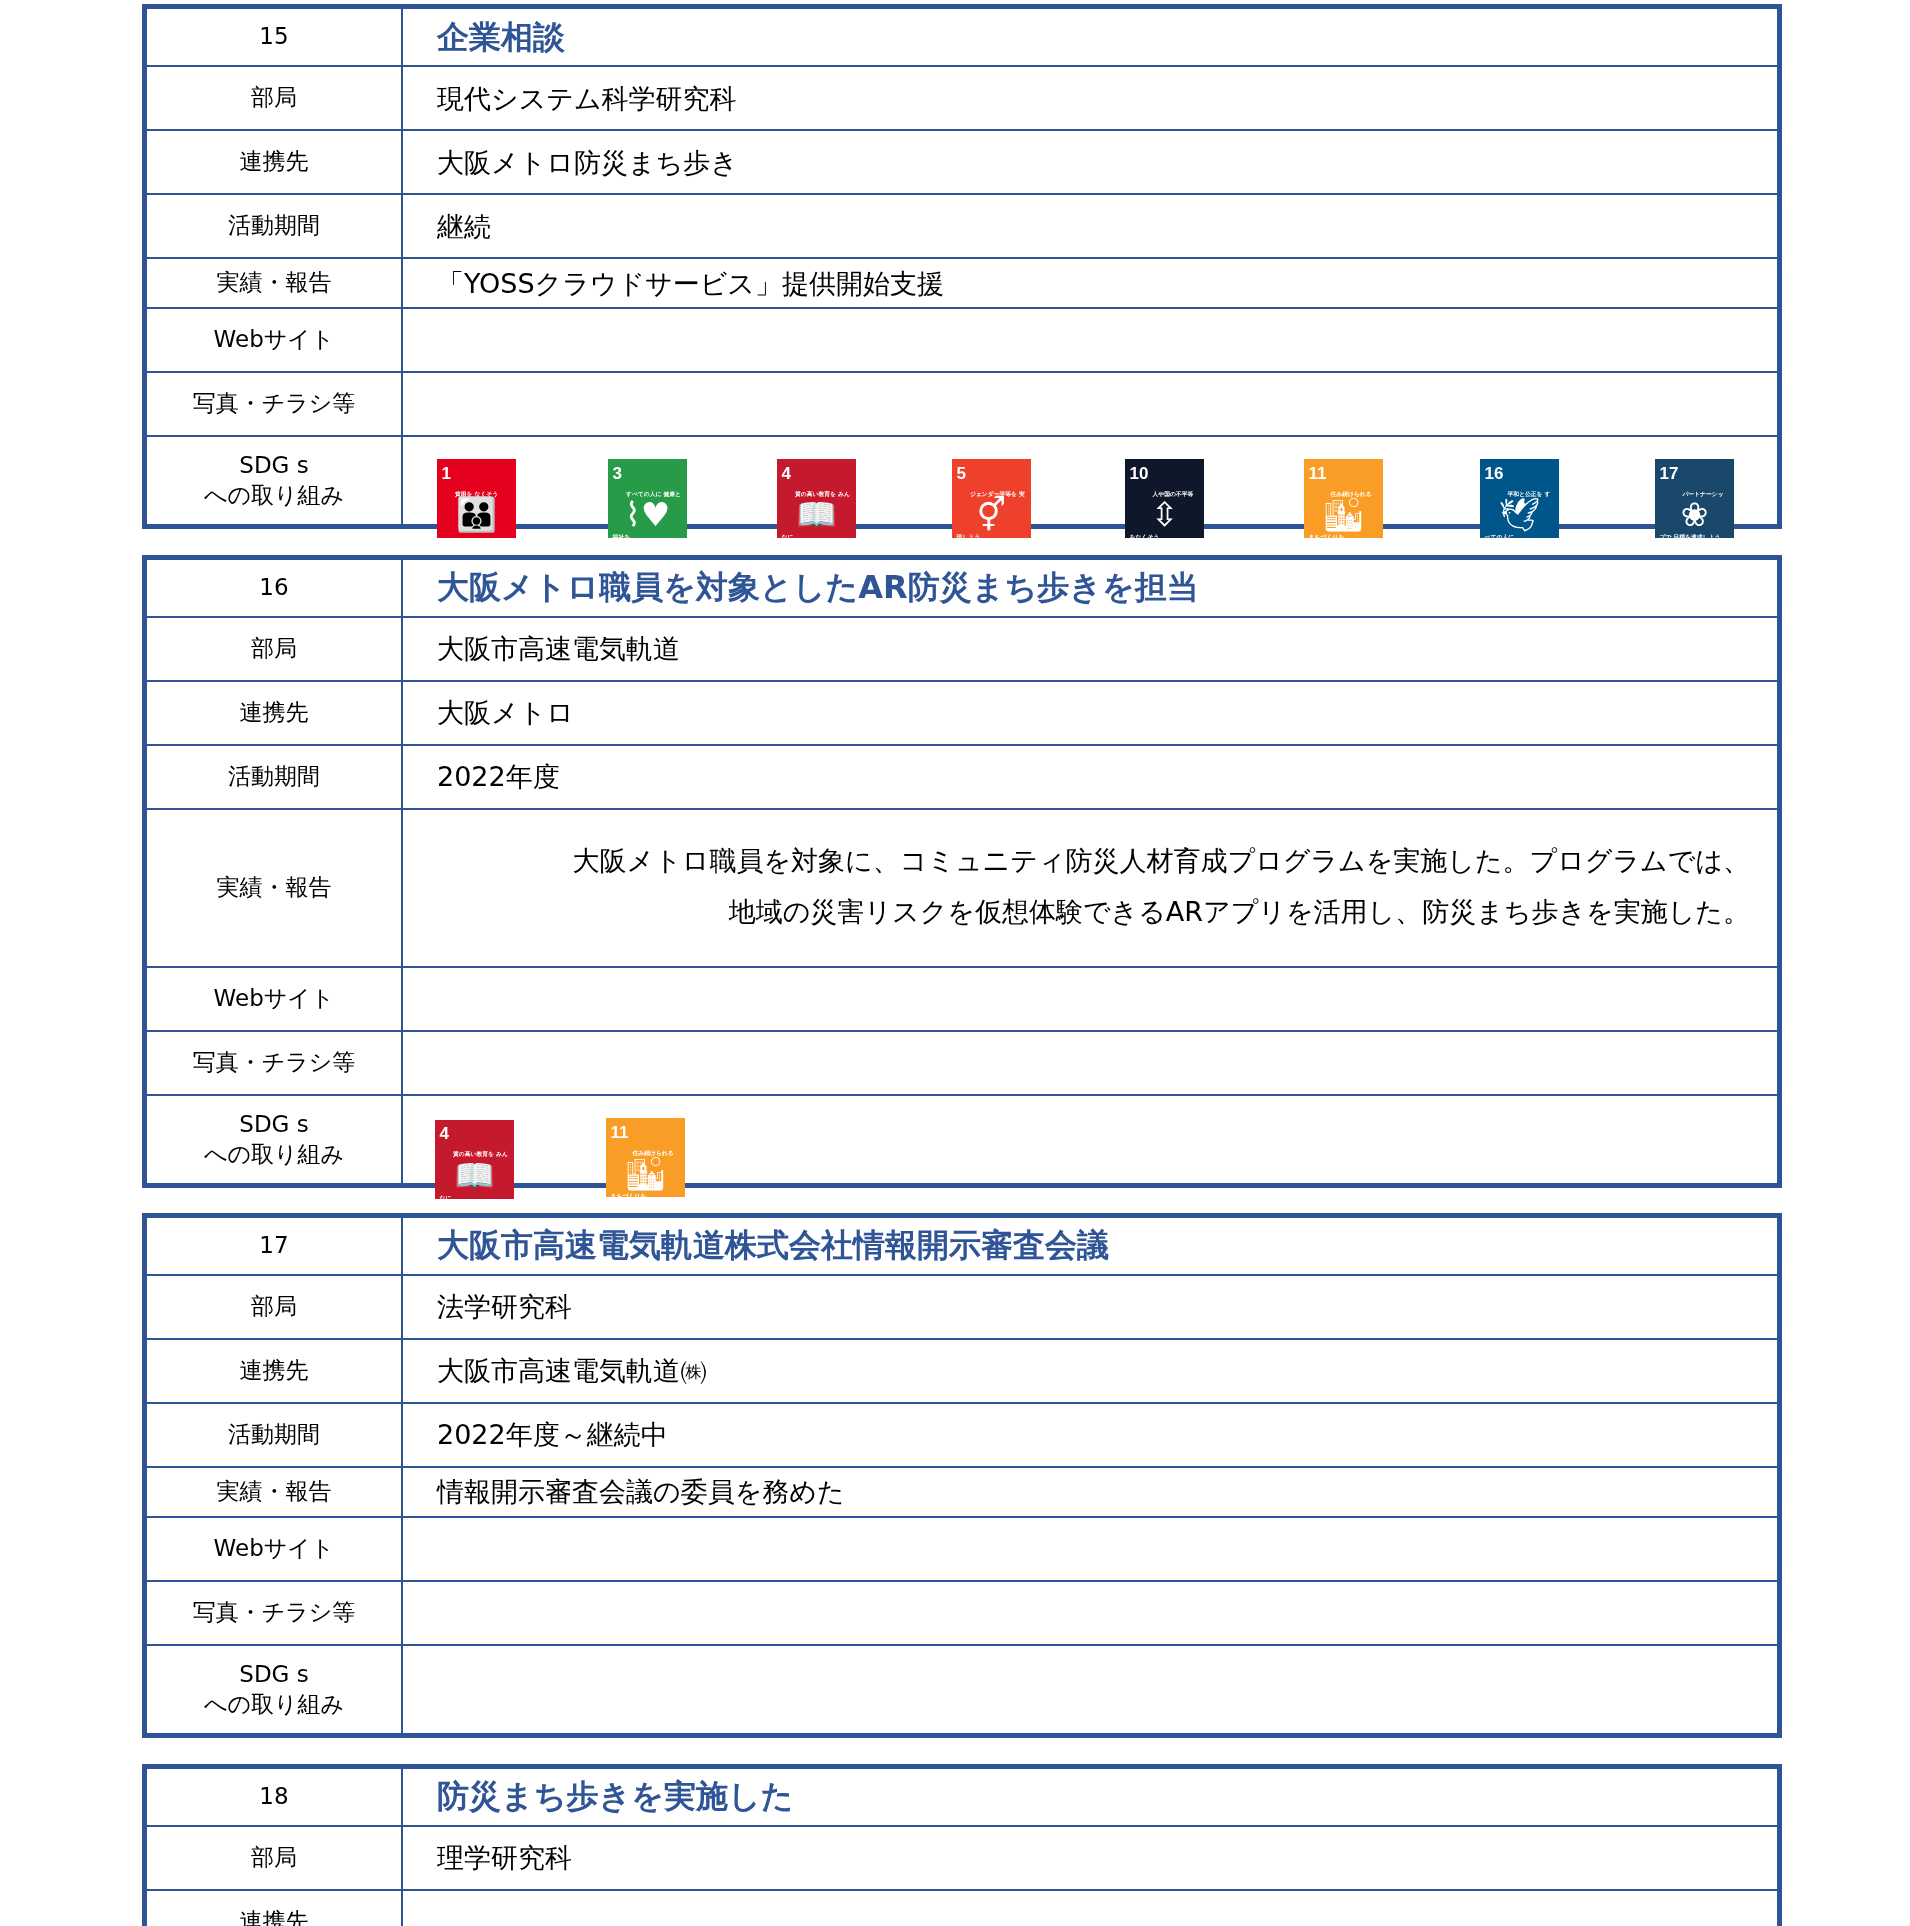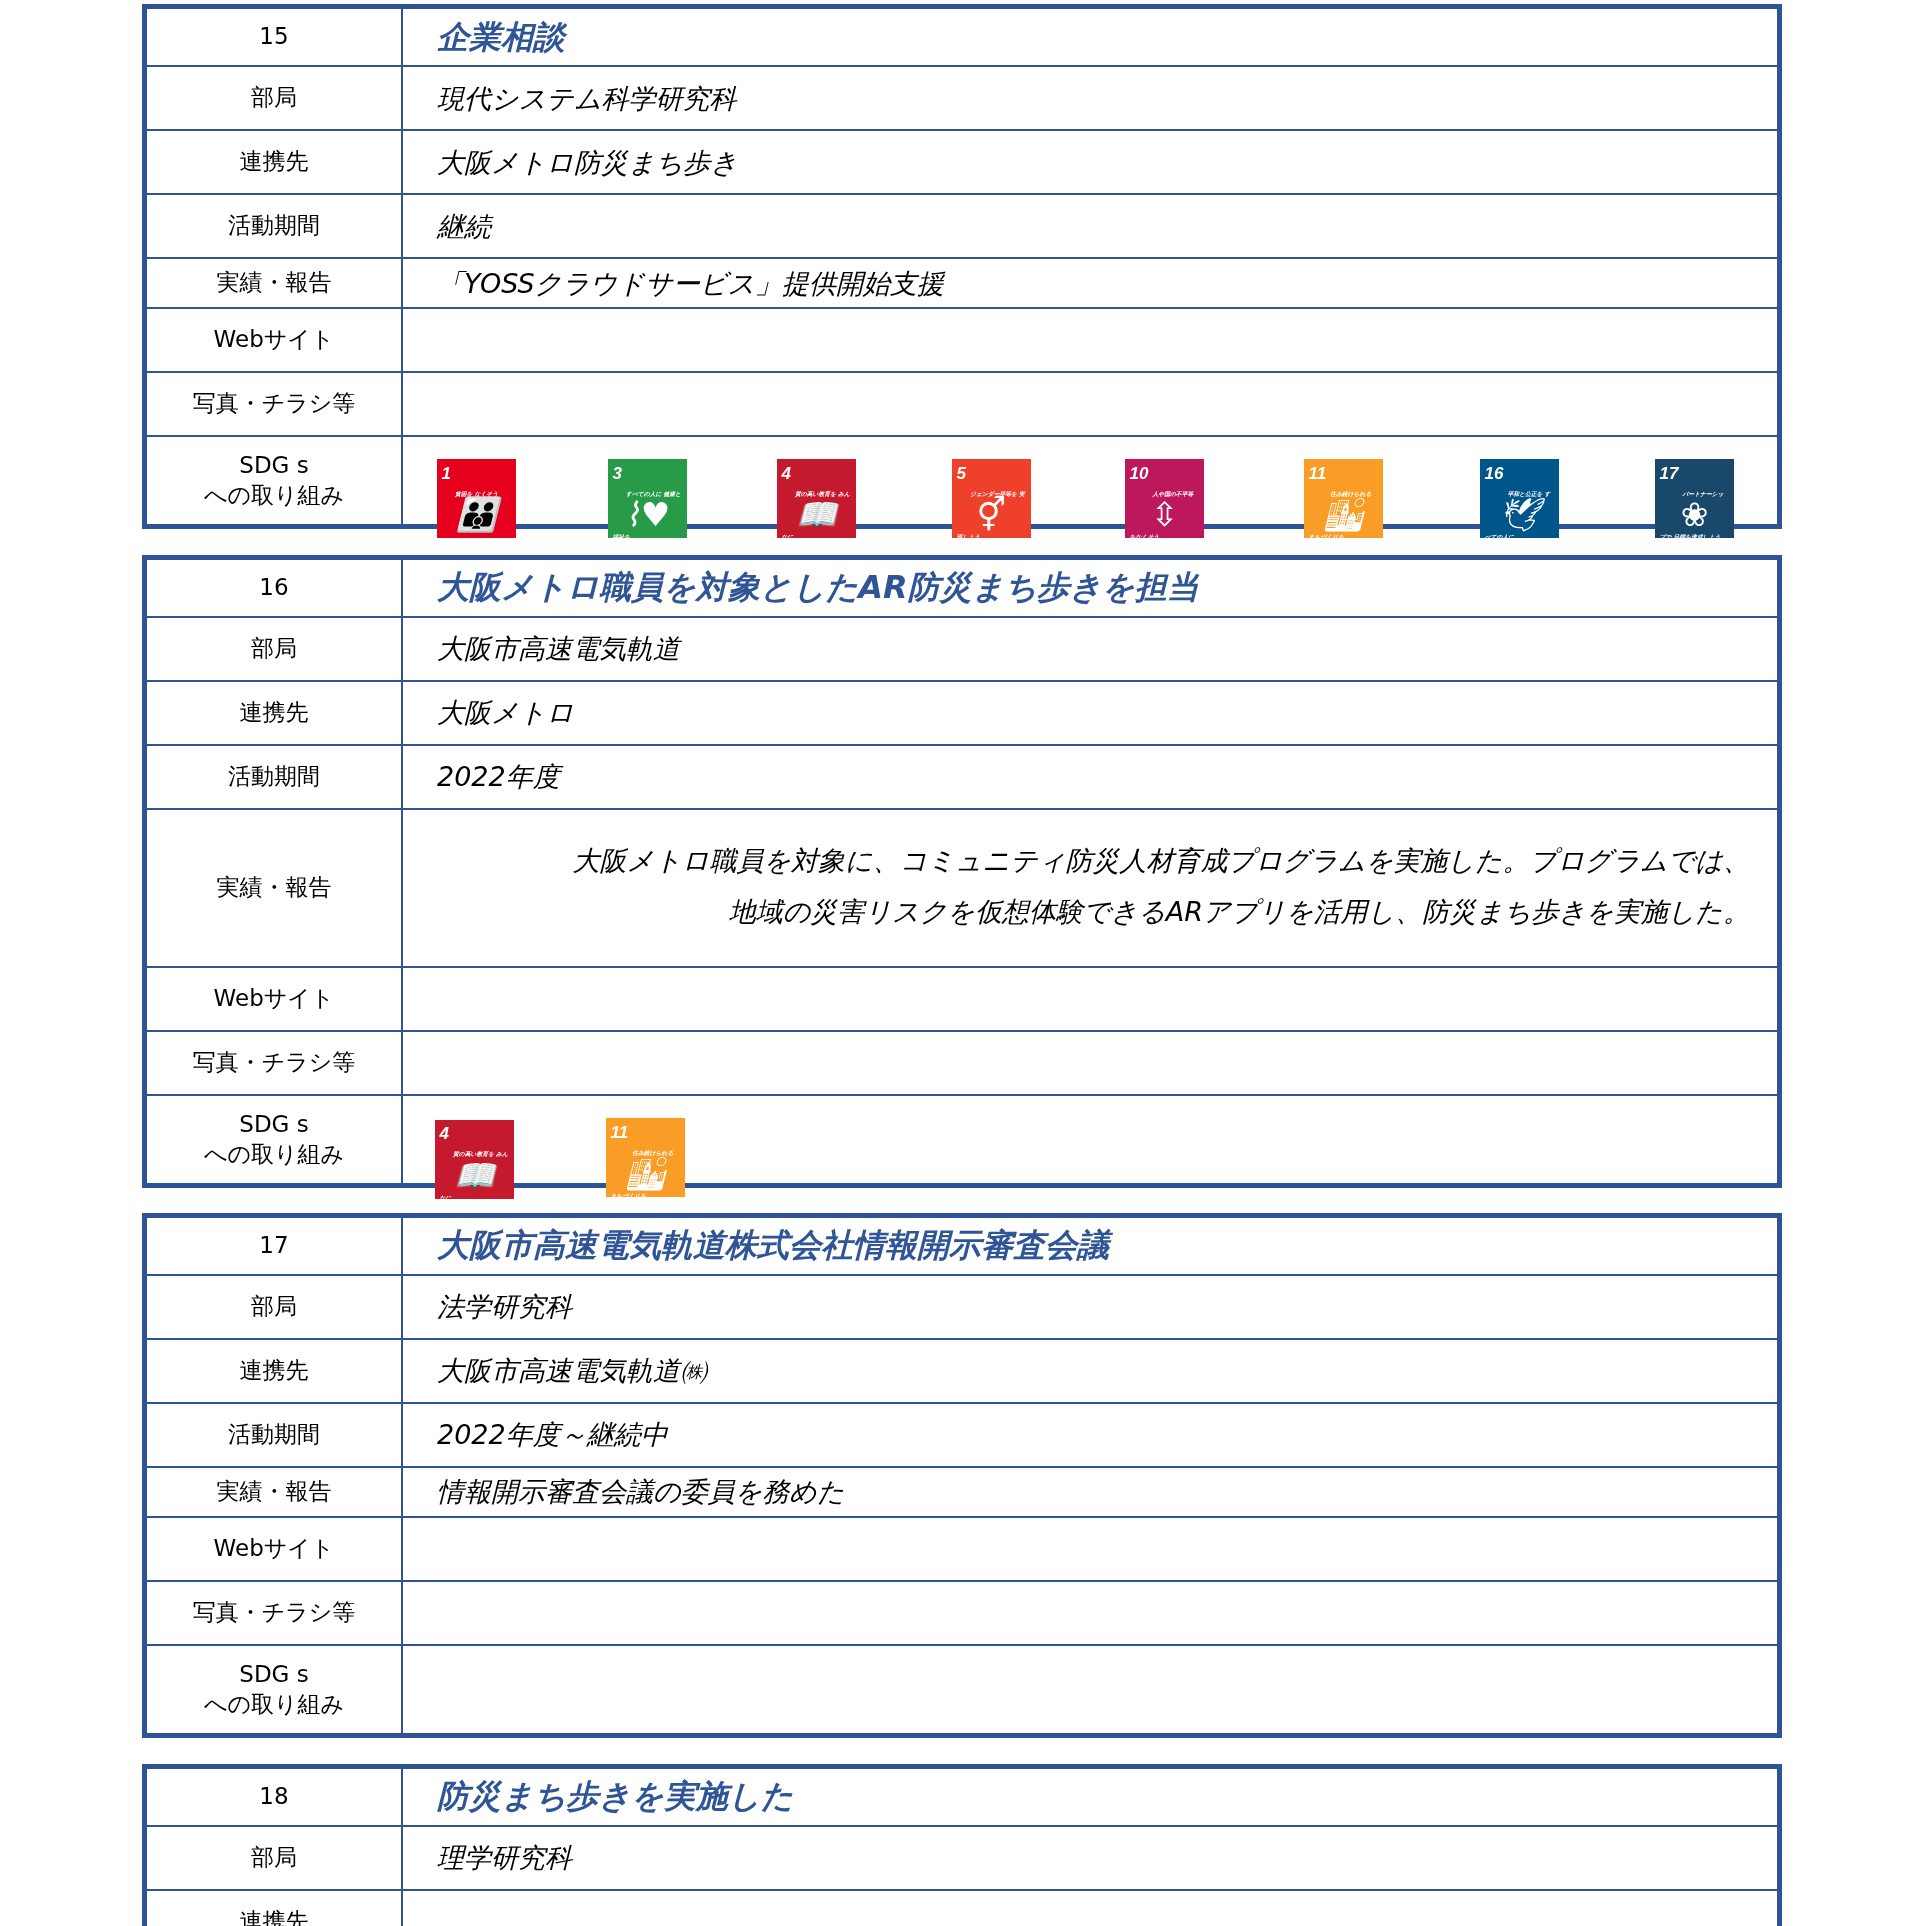--- a/index.html
+++ b/index.html
@@ -6,21 +6,21 @@
   body { width:1911px; height:2311px; position:relative; overflow:hidden;
          font-family:"DejaVu Sans","Liberation Sans",sans-serif; color:#000; }
   .block { position:absolute; left:142px; width:1640px; box-sizing:border-box;
            border:5.4px solid #2F5496; background:#fff; }
   .row { display:flex; box-sizing:border-box; border-top:2.7px solid #2F5496; }
   .row:first-child { border-top:none; }
   .label { width:256px; flex:0 0 256px; box-sizing:border-box; border-right:2.7px solid #2F5496;
            display:flex; flex-direction:column; align-items:center; justify-content:center;
            font-size:23px; line-height:1.3; text-align:center; }
   .value { flex:1; box-sizing:border-box; padding:0 27px 0 34px; display:flex; align-items:center;
-           font-size:27px; line-height:1.6;font-style:italic; }
+           font-size:27px; line-height:1.6; }
   .value.title { color:#2F5597; font-weight:bold; font-size:32px; }
   .value.multi { display:block; padding-top:27px; }
   .value.multi p { margin:0;text-align:right; }
   .h-title { height:56px; }
   .h-norm { height:64px; }
   .h-rep { height:50px; }
   .h-rep-tall { height:158px; }
   .h-sdg { height:89px; }
   .sdg-list { position:relative; width:100%; height:100%; }
   .sdg { position:absolute; top:22.3px; width:79px; height:79px; box-sizing:border-box;
@@ -83,21 +83,21 @@
         <div class="sdg" style="left: 374px; background: rgb(197, 25, 45);">
           <span class="num">4</span>
           <span class="cap">質の高い教育を みんなに</span>
           <div class="glyph">📖</div>
         </div>
         <div class="sdg" style="left: 549px; background: rgb(239, 64, 43);">
           <span class="num">5</span>
           <span class="cap">ジェンダー平等を 実現しよう</span>
           <div class="glyph">⚥</div>
         </div>
-        <div class="sdg" style="left: 722px; background: #be185d;">
+        <div class="sdg" style="left: 722px; background: #0f172a;">
           <span class="num">10</span>
           <span class="cap">人や国の不平等 をなくそう</span>
           <div class="glyph">⇳</div>
         </div>
         <div class="sdg" style="left: 901px; background: rgb(249, 157, 38);">
           <span class="num">11</span>
           <span class="cap">住み続けられる まちづくりを</span>
           <div class="glyph">🏙</div>
         </div>
         <div class="sdg" style="left: 1077px; background: rgb(0, 85, 138);">

